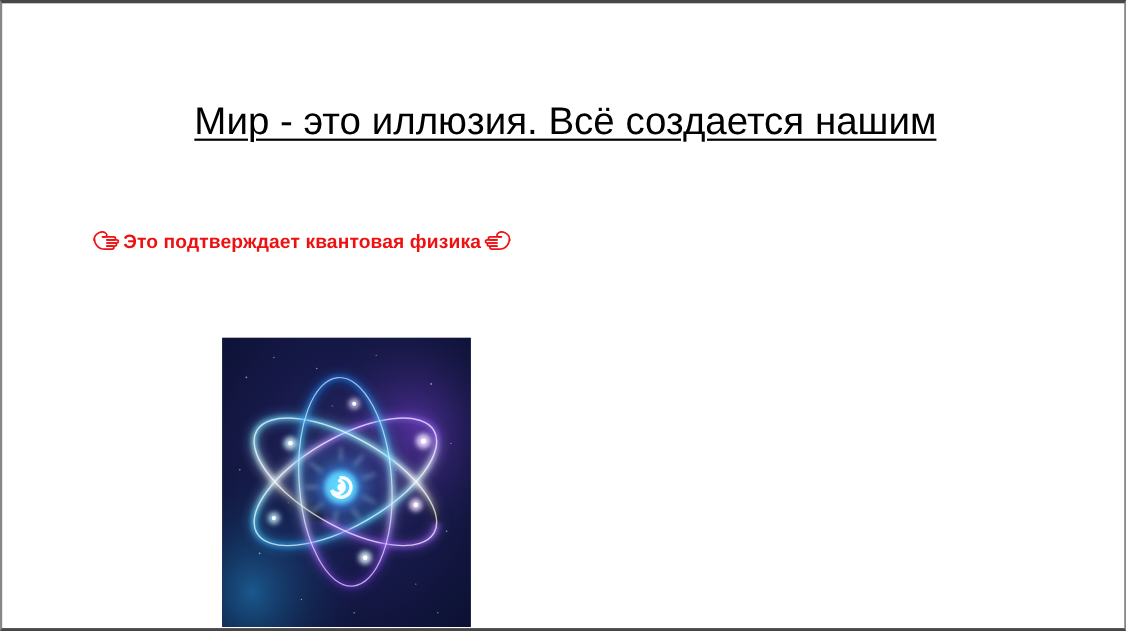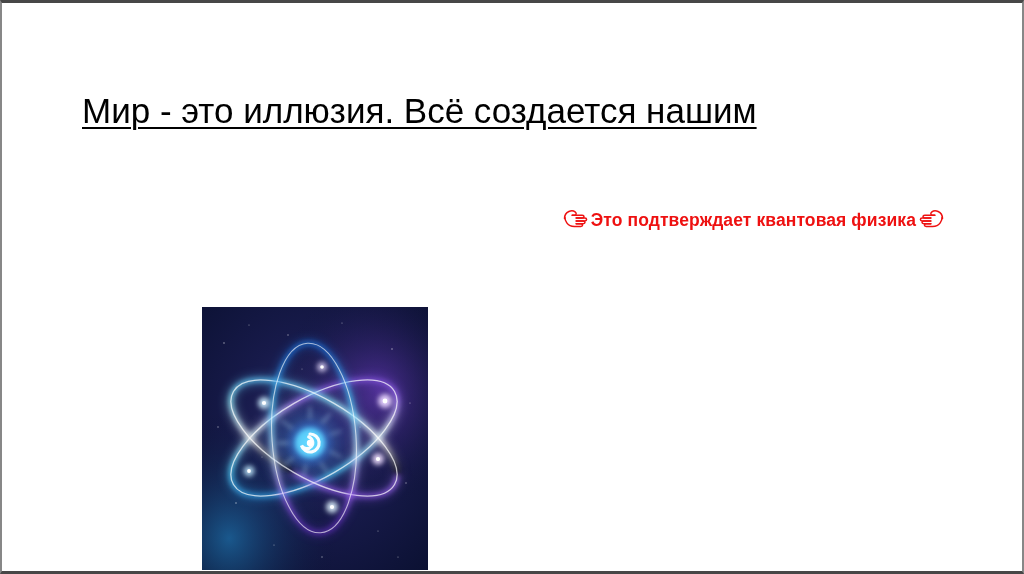--- a/index.html
+++ b/index.html
@@ -26,21 +26,21 @@
     border-left: 2px solid #878787;
     border-right: 2px solid #878787;
   }
 
   
   .title-block {
     position: absolute;
     left: 80px;
     top: 86px;
     width: 864px;
-    text-align: left;
+    text-align: center;
   }
   .title-line {
     display: block;
     font-size: 35px;
     line-height: 44px;
     color: #000000;
     font-weight: 400;
     letter-spacing: 0px;
     white-space: nowrap;
   }
@@ -49,21 +49,21 @@
     text-decoration-thickness: 2px;
     text-underline-offset: 4px;
   }
 
   
   .subtitle-block {
     position: absolute;
     left: 80px;
     top: 205px;
     width: 864px;
-    text-align: right;
+    text-align: left;
     white-space: nowrap;
   }
   .subtitle-text {
     font-size: 17.5px;
     font-weight: bold;
     color: #ee1111;
     letter-spacing: 0.1px;
     vertical-align: middle;
   }
   .hand-icon {

